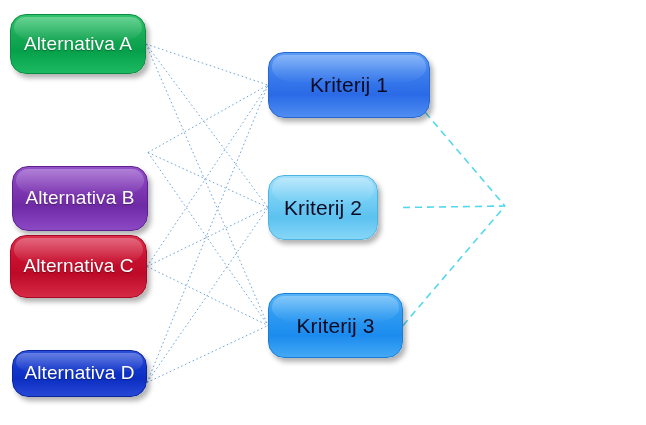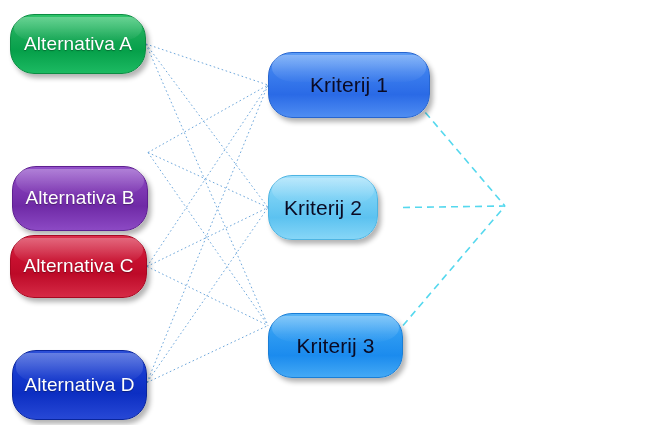--- a/index.html
+++ b/index.html
@@ -24,21 +24,21 @@
     width: 646px;
     height: 425px;
     pointer-events: none;
   }
   .node {
     position: absolute;
     box-sizing: border-box;
     display: flex;
     align-items: center;
     justify-content: center;
-    border-radius: 24px;
+    border-radius: 16px;
     text-align: center;
     line-height: 1.1;
     letter-spacing: 0.1px;
     white-space: nowrap;
     box-shadow: 3px 4px 5px rgba(0,0,0,0.30);
     z-index: 3;
   }
   .node .label {
     display: block;
     padding: 0 6px;
@@ -77,21 +77,20 @@
     background: linear-gradient(to bottom, #5b9cf6 0%, #3c7fee 30%, #2a6ae6 65%, #4f8df2 100%);
     border: 1px solid #2765cf;
   }
   .crit-2 {
     background: linear-gradient(to bottom, #a2e0fb 0%, #79d0f5 32%, #5cc2f0 66%, #86d6f7 100%);
     border: 1px solid #4db4e2;
   }
   .crit-3 {
     background: linear-gradient(to bottom, #56b4f7 0%, #2e9bf2 32%, #1b8bee 66%, #44a9f5 100%);
     border: 1px solid #1a7ed6;
-    margin-top: 20px;
   }
 
   
   .goal {
     color: #111111;
     font-size: 20px;
     background: linear-gradient(to bottom, #f4471f 0%, #ea3613 32%, #e02c09 66%, #f04323 100%);
     border: 1px solid #c42606;
   }
 
@@ -140,21 +139,21 @@
   </div>
 
   <div class="node alt alt-b" style="left:12px; top:120px; width:136px; height:65px;">
     <span class="label">Alternativa B</span>
   </div>
 
   <div class="node alt alt-c" style="left:10px; top:235px; width:137px; height:63px;">
     <span class="label">Alternativa C</span>
   </div>
 
-  <div class="node alt alt-d" style="left:12px; top:350px; width:135px; height:70px;">
+  <div class="node alt alt-d" style="left:12px; top:350px; width:135px; height:47px;">
     <span class="label">Alternativa D</span>
   </div>
 
   <div class="node crit crit-1" style="left:268px; top:52px; width:162px; height:66px;">
     <span class="label">Kriterij 1</span>
   </div>
 
   <div class="node crit crit-2" style="left:268px; top:175px; width:110px; height:65px;">
     <span class="label">Kriterij 2</span>
   </div>

